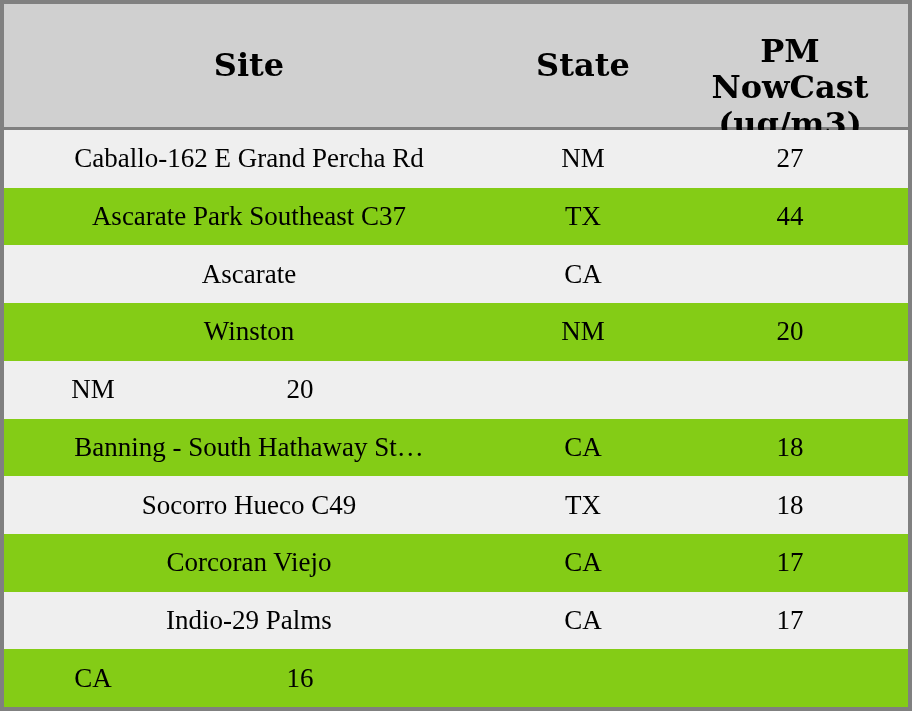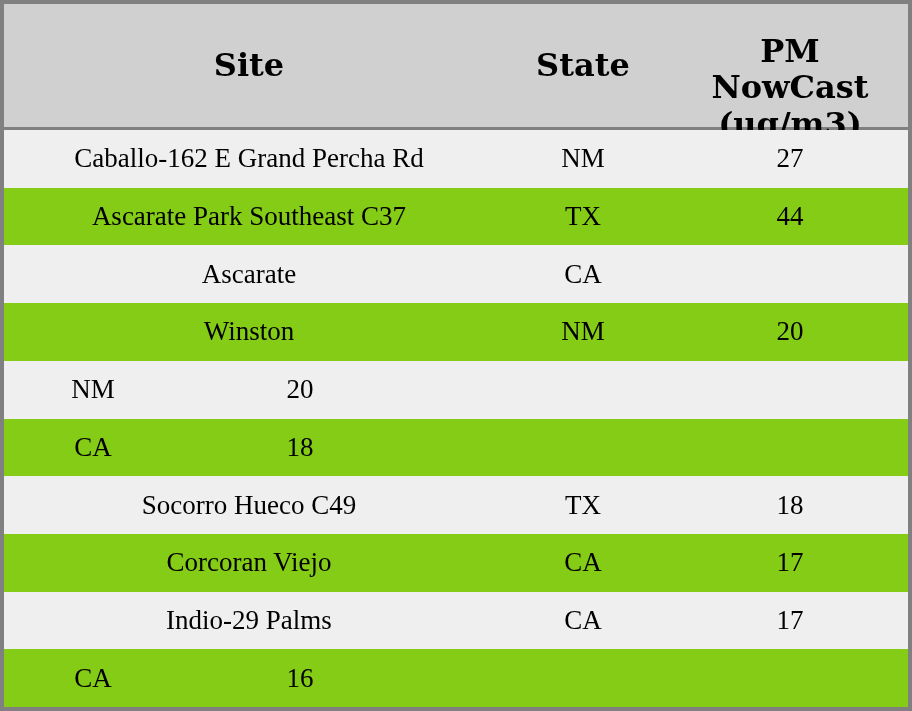--- a/index.html
+++ b/index.html
@@ -97,20 +97,21 @@
       <div class="cell col-state">NM</div>
       <div class="cell col-pm">20</div>
     </div>
 
     <div class="row">
       <div class="cell col-state">NM</div>
       <div class="cell col-pm">20</div>
     </div>
 
     <div class="row">
+      <div class="cell col-site">Banning - South Hathaway St…</div>
       <div class="cell col-state">CA</div>
       <div class="cell col-pm">18</div>
     </div>
 
     <div class="row">
       <div class="cell col-site">Socorro Hueco C49</div>
       <div class="cell col-state">TX</div>
       <div class="cell col-pm">18</div>
     </div>
 

